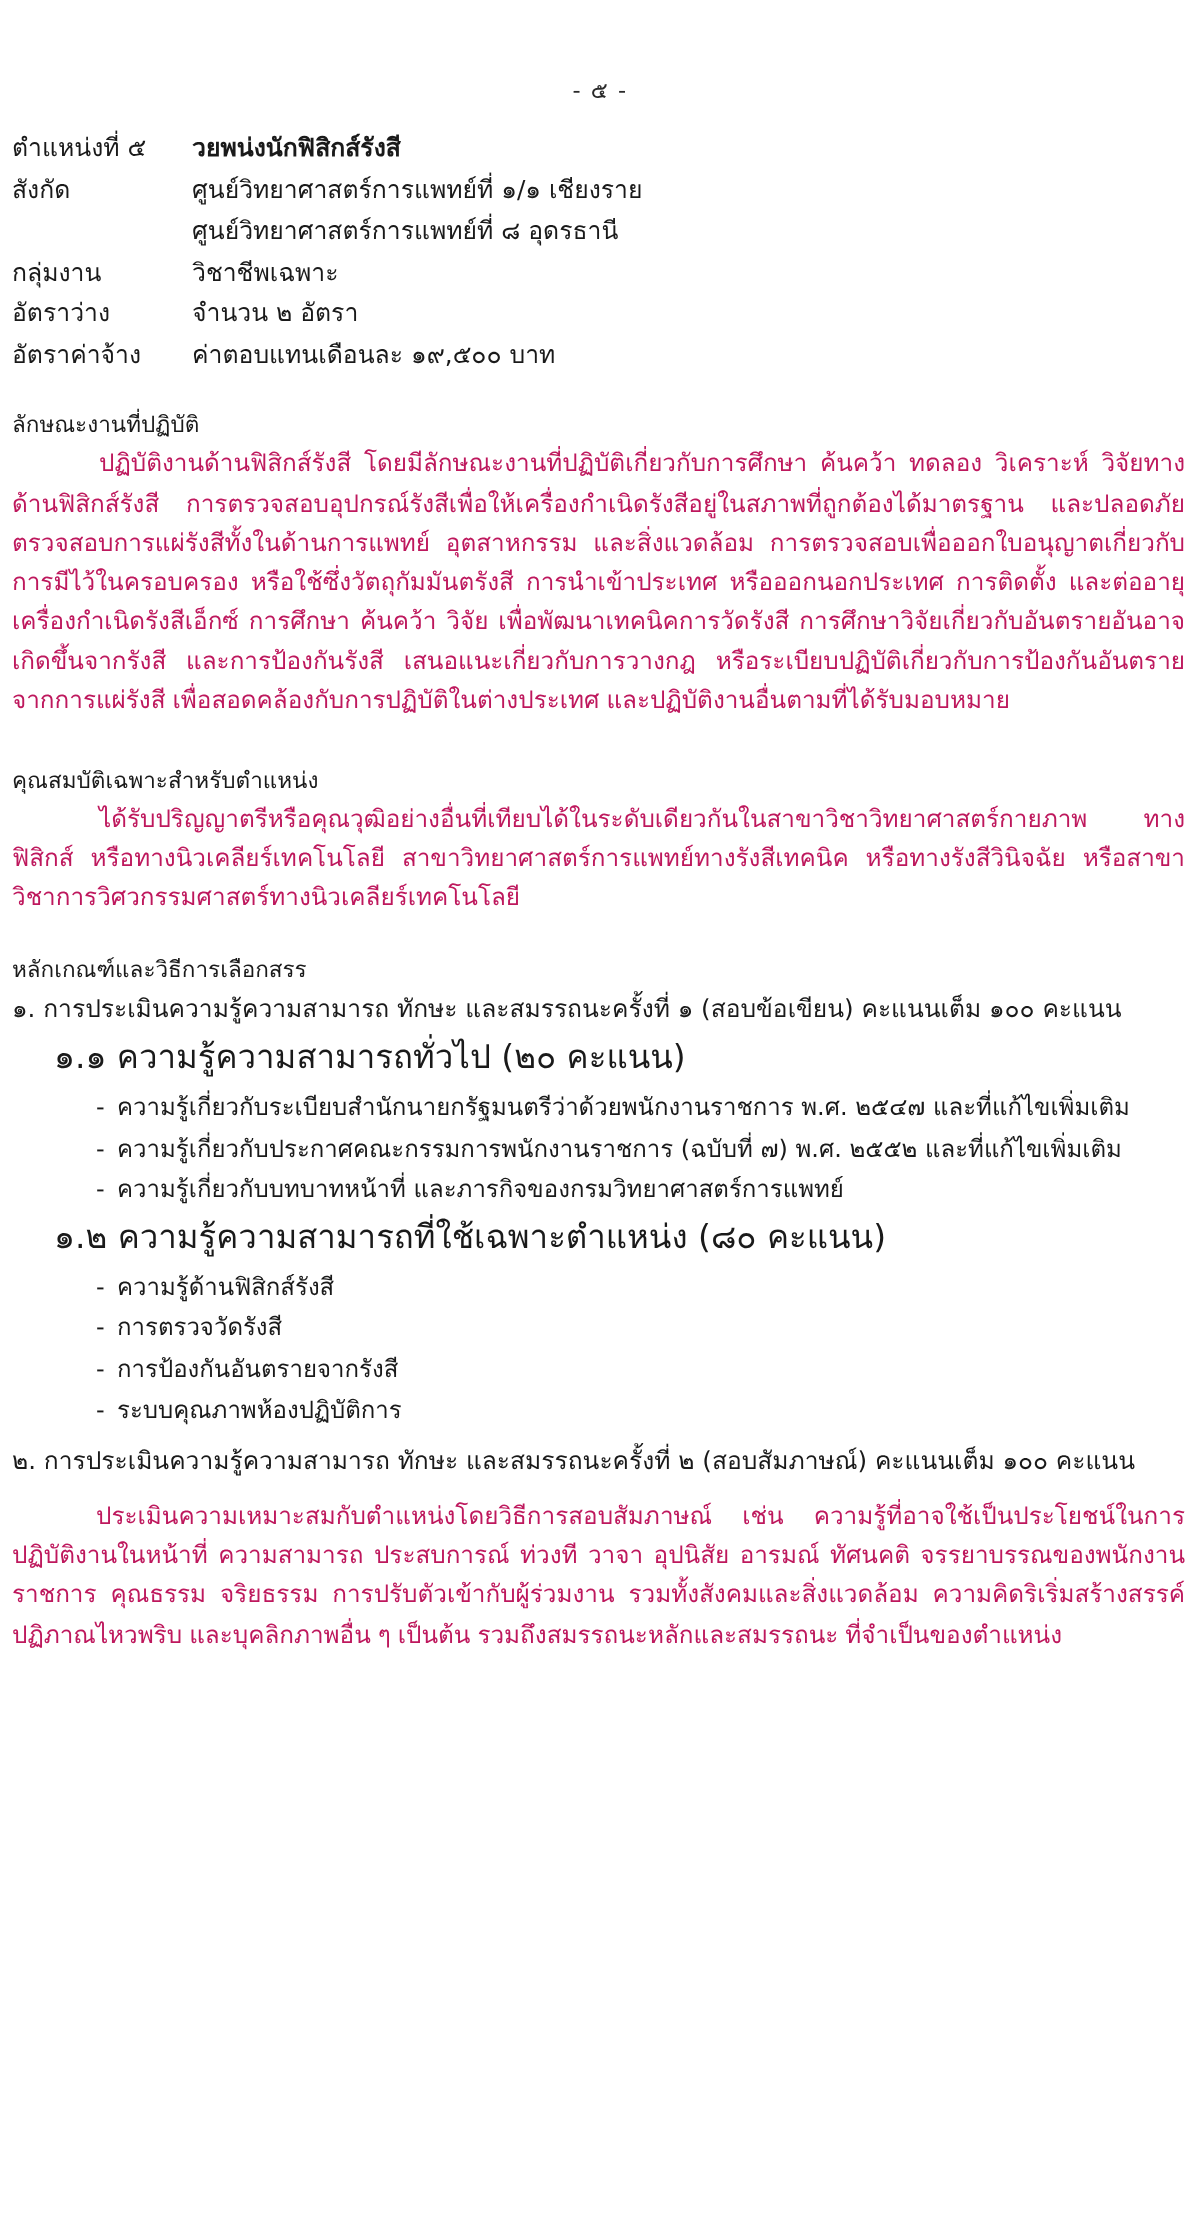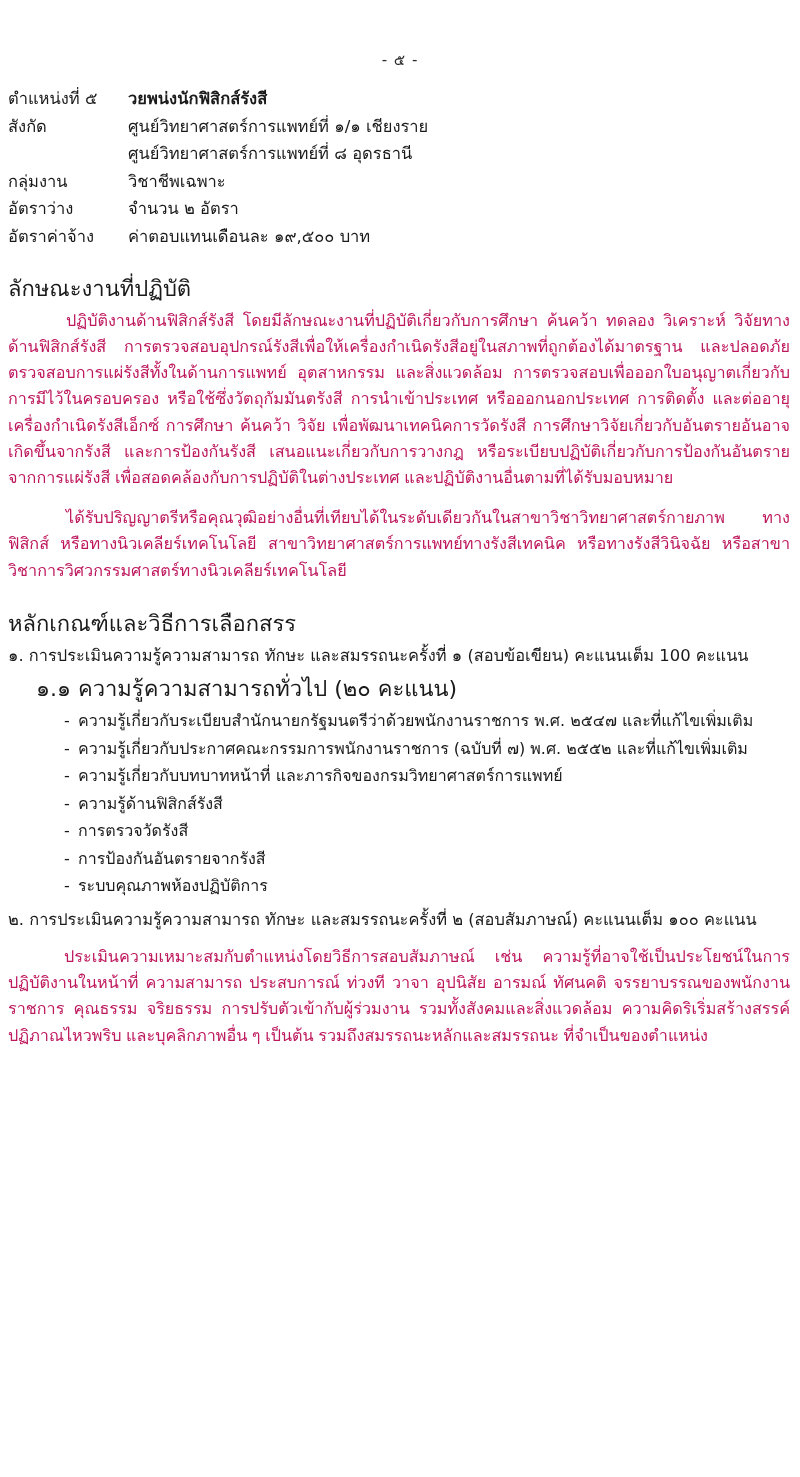--- a/index.html
+++ b/index.html
@@ -54,21 +54,21 @@
   .hdr-value.bold {
     font-weight: bold;
   }
   .hdr-sub {
     margin-left: 120px;
     font-size: 16.5px;
     line-height: 1.55;
     margin-bottom: 2px;
   }
   .section-title {
-    font-size: 22px;
+    font-size: 15px;
     line-height: 1.6;
     margin-top: 14px;
     margin-bottom: 1px;
     color: #1a1a1a;
   }
   .para {
     font-size: 16.2px;
     line-height: 1.62;
     text-align: justify;
     text-justify: inter-word;
@@ -153,42 +153,44 @@
     <div class="spacer-sm"></div>
 
     <div>
       <div class="section-title">ลักษณะงานที่ปฏิบัติ</div>
       <p class="para first">ปฏิบัติงานด้านฟิสิกส์รังสี โดยมีลักษณะงานที่ปฏิบัติเกี่ยวกับการศึกษา ค้นคว้า ทดลอง วิเคราะห์ วิจัยทางด้านฟิสิกส์รังสี การตรวจสอบอุปกรณ์รังสีเพื่อให้เครื่องกำเนิดรังสีอยู่ในสภาพที่ถูกต้องได้มาตรฐาน และปลอดภัย ตรวจสอบการแผ่รังสีทั้งในด้านการแพทย์ อุตสาหกรรม และสิ่งแวดล้อม การตรวจสอบเพื่อออกใบอนุญาตเกี่ยวกับการมีไว้ในครอบครอง หรือใช้ซึ่งวัตถุกัมมันตรังสี การนำเข้าประเทศ หรือออกนอกประเทศ การติดตั้ง และต่ออายุเครื่องกำเนิดรังสีเอ็กซ์ การศึกษา ค้นคว้า วิจัย เพื่อพัฒนาเทคนิคการวัดรังสี การศึกษาวิจัยเกี่ยวกับอันตรายอันอาจเกิดขึ้นจากรังสี และการป้องกันรังสี เสนอแนะเกี่ยวกับการวางกฎ หรือระเบียบปฏิบัติเกี่ยวกับการป้องกันอันตรายจากการแผ่รังสี เพื่อสอดคล้องกับการปฏิบัติในต่างประเทศ และปฏิบัติงานอื่นตามที่ได้รับมอบหมาย</p>
     </div>
 
     <div class="spacer-md"></div>
 
     <div>
+      <div class="section-title">คุณสมบัติเฉพาะสำหรับตำแหน่ง</div>
       <p class="para first">ได้รับปริญญาตรีหรือคุณวุฒิอย่างอื่นที่เทียบได้ในระดับเดียวกันในสาขาวิชาวิทยาศาสตร์กายภาพ ทางฟิสิกส์ หรือทางนิวเคลียร์เทคโนโลยี สาขาวิทยาศาสตร์การแพทย์ทางรังสีเทคนิค หรือทางรังสีวินิจฉัย หรือสาขาวิชาการวิศวกรรมศาสตร์ทางนิวเคลียร์เทคโนโลยี</p>
     </div>
 
     <div class="spacer-sm"></div>
 
     <div>
       <div class="section-title">หลักเกณฑ์และวิธีการเลือกสรร</div>
 
-      <div class="lvl1">๑. การประเมินความรู้ความสามารถ ทักษะ และสมรรถนะครั้งที่ ๑ (สอบข้อเขียน) คะแนนเต็ม 100 คะแนน</div>
+      <div class="lvl1">๑. การประเมินความรู้ความสามารถ ทักษะ และสมรรถนะครั้งที่ ๑ (สอบข้อเขียน) คะแนนเต็ม ๑๐๐ คะแนน</div>
 
       <div class="lvl2">๑.๑ ความรู้ความสามารถทั่วไป (๒๐ คะแนน)</div>
 
       <div class="bullet">
         <span class="dash">-</span><span>ความรู้เกี่ยวกับระเบียบสำนักนายกรัฐมนตรีว่าด้วยพนักงานราชการ พ.ศ. ๒๕๔๗ และที่แก้ไขเพิ่มเติม</span>
       </div>
       <div class="bullet">
         <span class="dash">-</span><span>ความรู้เกี่ยวกับประกาศคณะกรรมการพนักงานราชการ (ฉบับที่ ๗) พ.ศ. ๒๕๕๒ และที่แก้ไขเพิ่มเติม</span>
       </div>
       <div class="bullet">
         <span class="dash">-</span><span>ความรู้เกี่ยวกับบทบาทหน้าที่ และภารกิจของกรมวิทยาศาสตร์การแพทย์</span>
       </div>
 
+      <div class="lvl2">๑.๒ ความรู้ความสามารถที่ใช้เฉพาะตำแหน่ง (๘๐ คะแนน)</div>
 
       <div class="bullet">
         <span class="dash">-</span><span>ความรู้ด้านฟิสิกส์รังสี</span>
       </div>
       <div class="bullet">
         <span class="dash">-</span><span>การตรวจวัดรังสี</span>
       </div>
       <div class="bullet">
         <span class="dash">-</span><span>การป้องกันอันตรายจากรังสี</span>
       </div>

